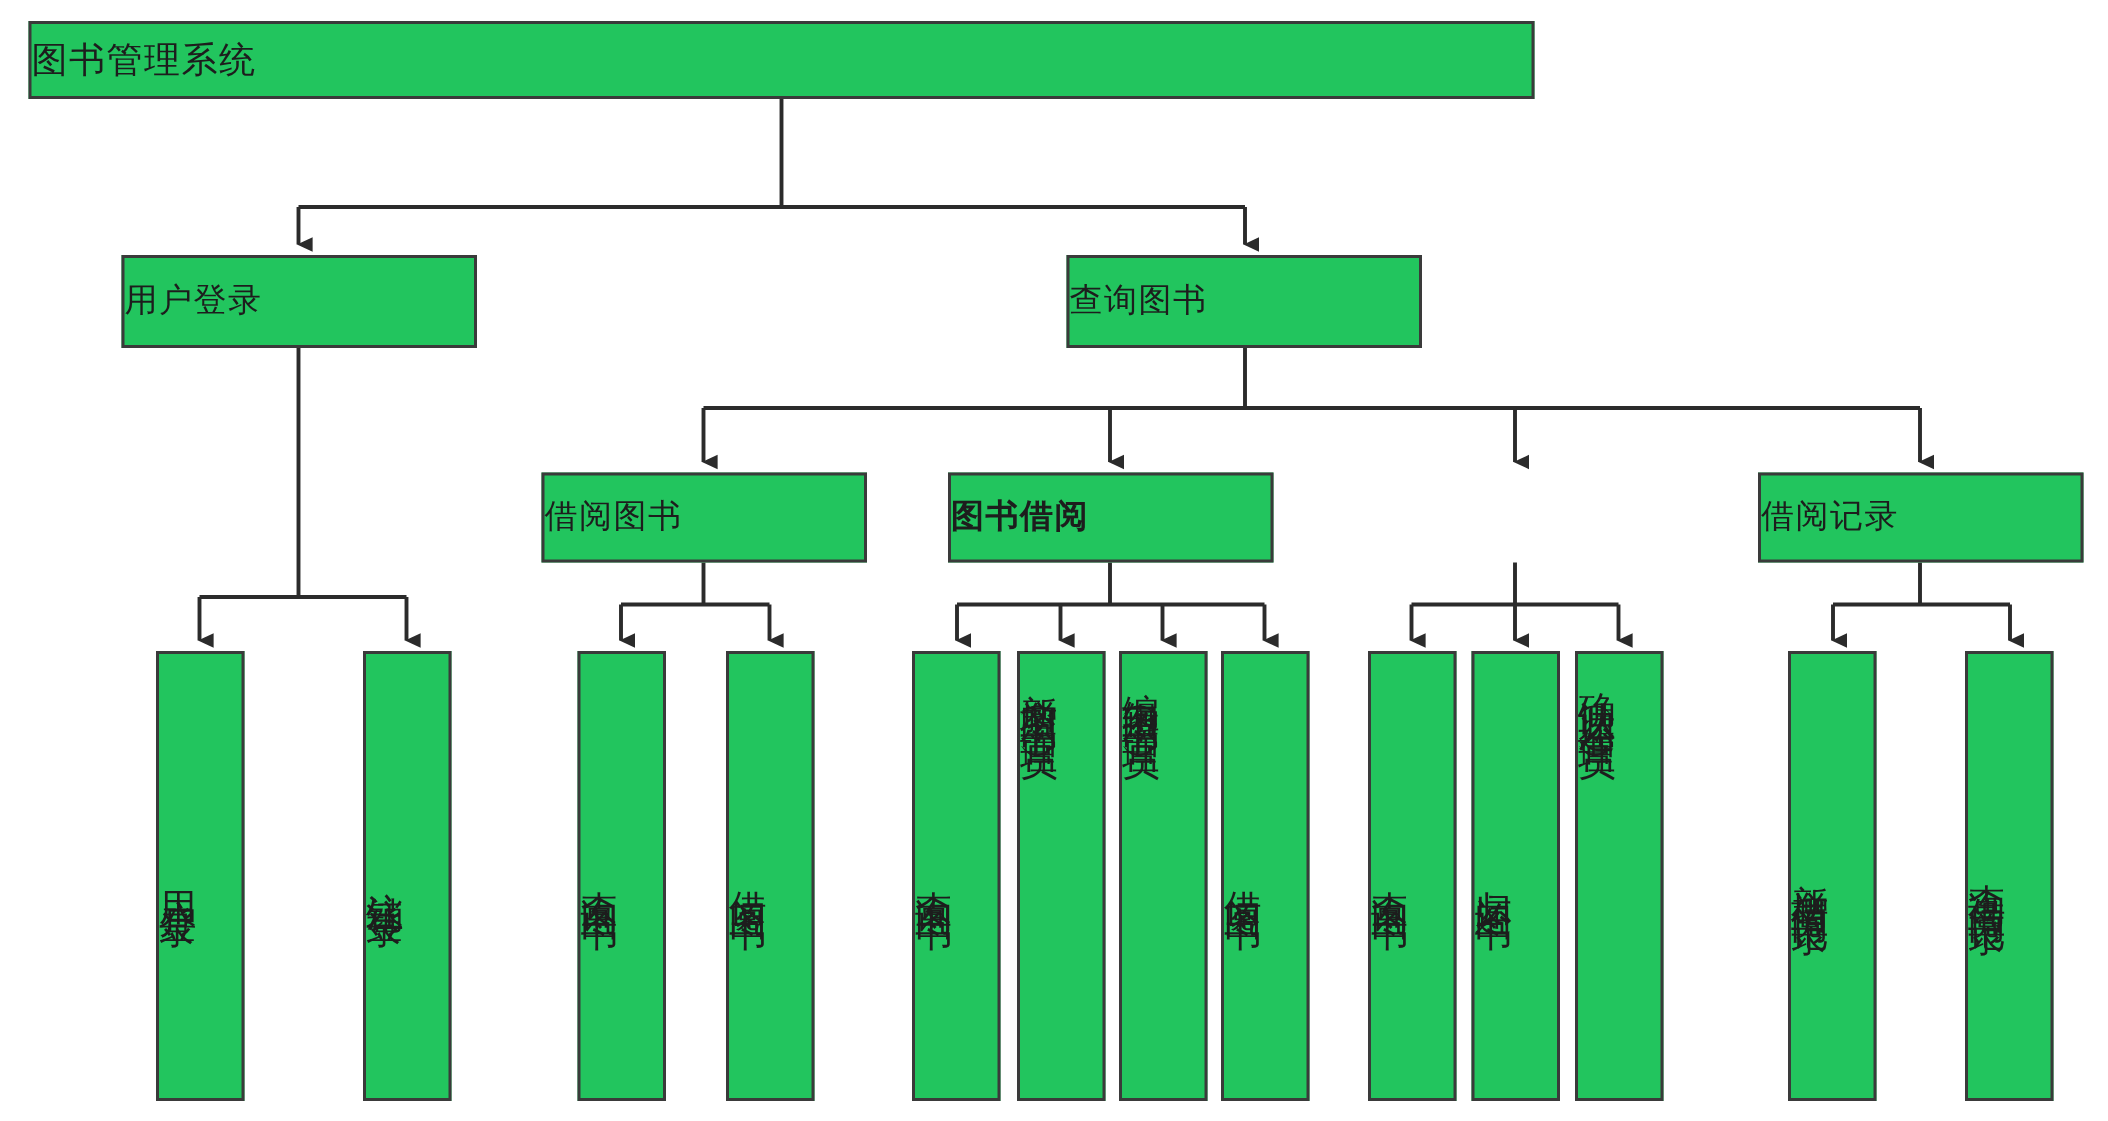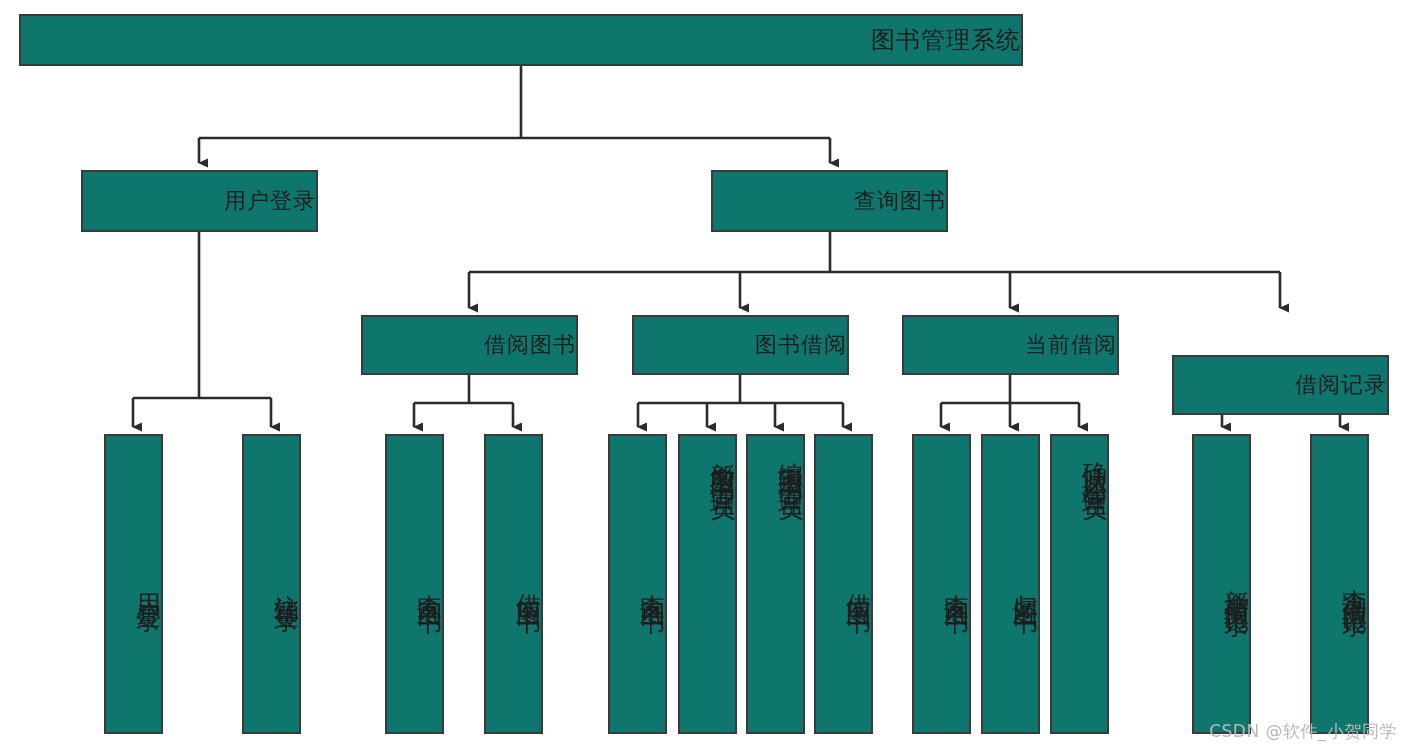--- a/index.html
+++ b/index.html
@@ -1,21 +1,21 @@
 <!DOCTYPE html>
 <html><head>
 <meta charset="utf-8">
 <style>
   html,body{margin:0;padding:0;background:#ffffff;}
   body{font-family:"DejaVu Sans","Liberation Sans",sans-serif;}
   #canvas{position:relative;width:1405px;height:747px;background:#ffffff;overflow:hidden;}
   #canvas svg.wires{position:absolute;left:0;top:0;width:1405px;height:747px;pointer-events:none;}
 
-  .node{position:absolute;box-sizing:border-box;background:#0f766e;border:2.5px solid #3a3a3a;
-        display:flex;align-items:center;justify-content:flex-end;z-index:2;}
+  .node{position:absolute;box-sizing:border-box;background:#22c55e;border:2.5px solid #3a3a3a;
+        display:flex;align-items:center;justify-content:flex-start;z-index:2;}
   .node .lbl{color:#1d1d1d;text-align:center;line-height:1.18;}
 
   
   .node.h .lbl{font-size:23px;letter-spacing:1px;}
   .node.root .lbl{font-size:24px;}
   .node.mid .lbl{font-size:22px;}
 
   
   .node.v{align-items:flex-start;padding-top:6px;}
   .node.v .lbl{
@@ -94,27 +94,24 @@
   <div class="node h mid" style="left:81px;top:170px;width:237px;height:62px;">
     <span class="lbl">用户登录</span>
   </div>
   <div class="node h mid" style="left:711px;top:170px;width:237px;height:62px;">
     <span class="lbl">查询图书</span>
   </div>
 
   <div class="node h mid" style="left:361px;top:315px;width:217px;height:60px;">
     <span class="lbl">借阅图书</span>
   </div>
-  <div class="node h mid" style="left:632px;top:315px;width:217px;height:60px;">
+  <div class="node h mid" style="left:632px;top:315px;width:217px;height:60px;font-weight:bold;">
     <span class="lbl">图书借阅</span>
   </div>
-  <div class="node h mid" style="left:902px;top:315px;width:217px;height:60px;">
-    <span class="lbl">当前借阅</span>
-  </div>
-  <div class="node h mid" style="left:1172px;top:315px;width:217px;height:60px;margin-top:40px;">
+  <div class="node h mid" style="left:1172px;top:315px;width:217px;height:60px;">
     <span class="lbl">借阅记录</span>
   </div>
 
   <div class="node v centered" style="left:104px;top:434px;width:59px;height:300px;">
     <span class="lbl">用户登录</span>
   </div>
   <div class="node v centered" style="left:242px;top:434px;width:59px;height:300px;">
     <span class="lbl">注销登录</span>
   </div>
 
@@ -148,15 +145,14 @@
     <span class="lbl">确认归还（管理员）</span>
   </div>
 
   <div class="node v centered" style="left:1192px;top:434px;width:59px;height:300px;">
     <span class="lbl">新增借阅记录</span>
   </div>
   <div class="node v centered" style="left:1310px;top:434px;width:59px;height:300px;">
     <span class="lbl">查询借阅记录</span>
   </div>
 
-  <div class="watermark">CSDN @软件_小贺同学</div>
 
 </div>
 
 </body></html>

